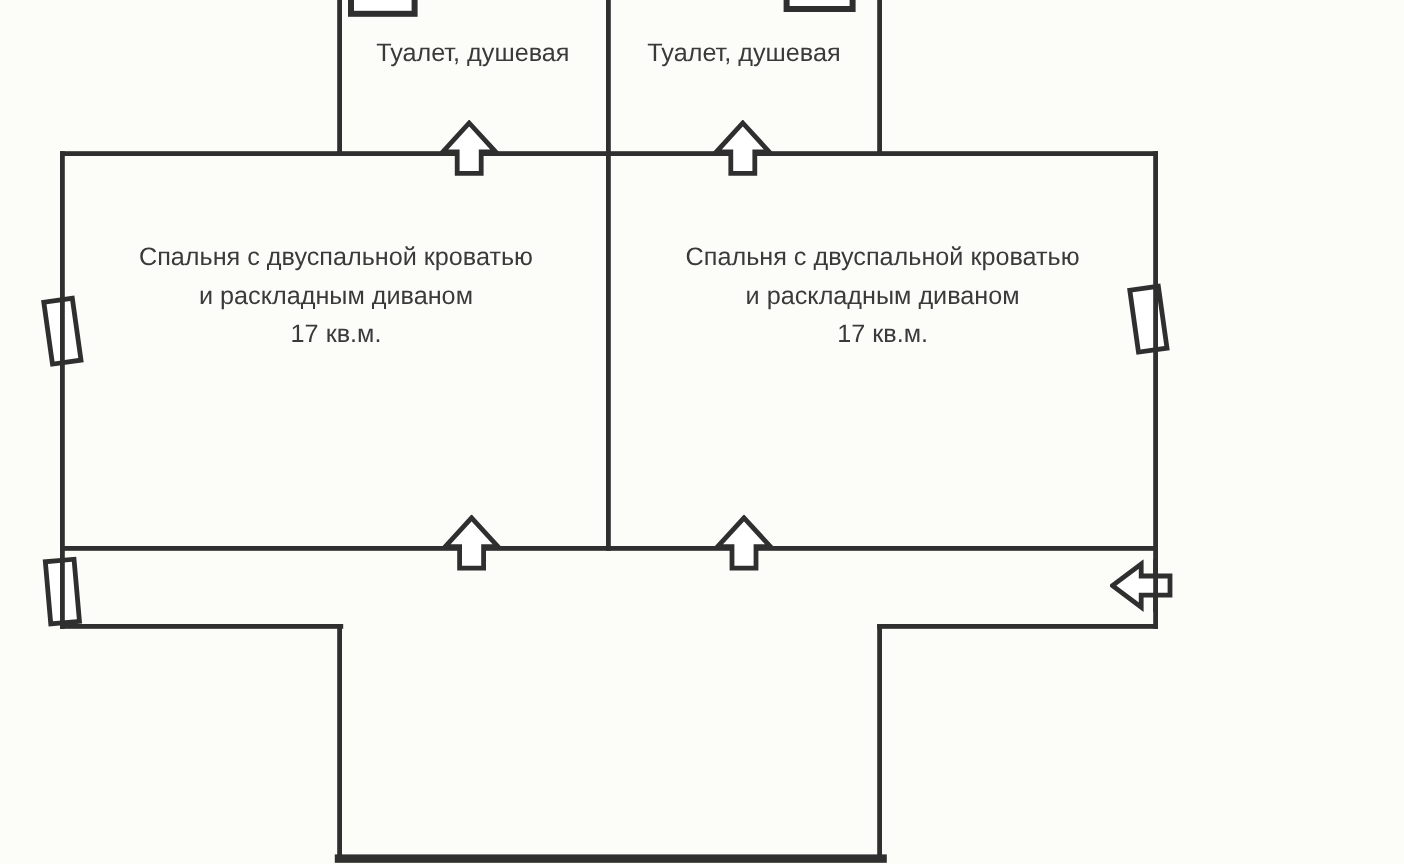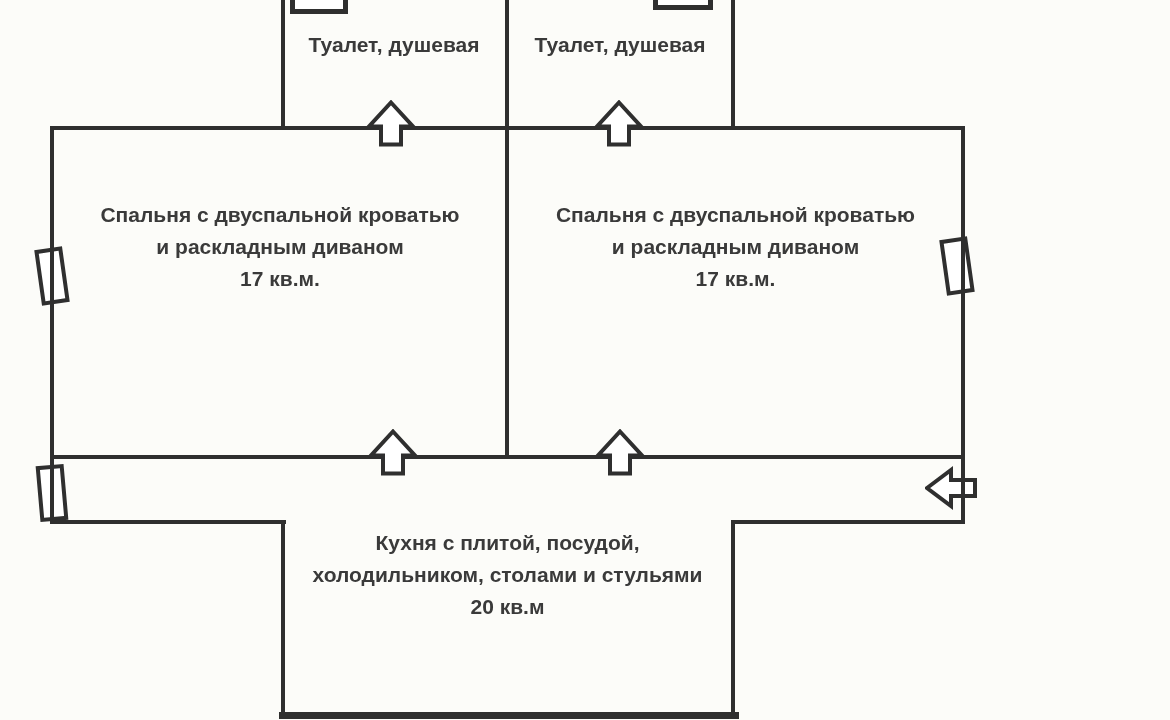--- a/index.html
+++ b/index.html
@@ -7,21 +7,20 @@
     --bg:#fcfcf9;
     --text:#3a3a3a;
   }
   html,body{margin:0;padding:0;}
   body{background:var(--bg);font-family:"Liberation Sans",sans-serif;}
   .plan{
     position:relative;
     width:1170px;height:720px;
     background:var(--bg);
     overflow:hidden;
-    font-weight:bold;
   }
   
   .wall{position:absolute;background:var(--wall);z-index:2;}
   .w-bath-left   {left:281px;top:0;width:4px;height:130px;}
   .w-center-div  {left:505px;top:0;width:4px;height:459px;}
   .w-bath-right  {left:731px;top:0;width:4px;height:130px;}
   .w-main-top    {left:50px;top:126px;width:915px;height:4px;}
   .w-main-left   {left:50px;top:126px;width:4px;height:398px;}
   .w-main-right  {left:961px;top:126px;width:4px;height:398px;}
   .w-mid-div     {left:50px;top:455px;width:915px;height:4px;}
@@ -124,20 +123,15 @@
     <div>и раскладным диваном</div>
     <div>17 кв.м.</div>
   </div>
 
   <div class="label lbl-bed-right">
     <div>Спальня с двуспальной кроватью</div>
     <div>и раскладным диваном</div>
     <div>17 кв.м.</div>
   </div>
 
-  <div class="label lbl-kitchen">
-    <div>Кухня с плитой, посудой,</div>
-    <div>холодильником, столами и стульями</div>
-    <div>20 кв.м</div>
-  </div>
 
 
 </div>
 
 </body></html>

